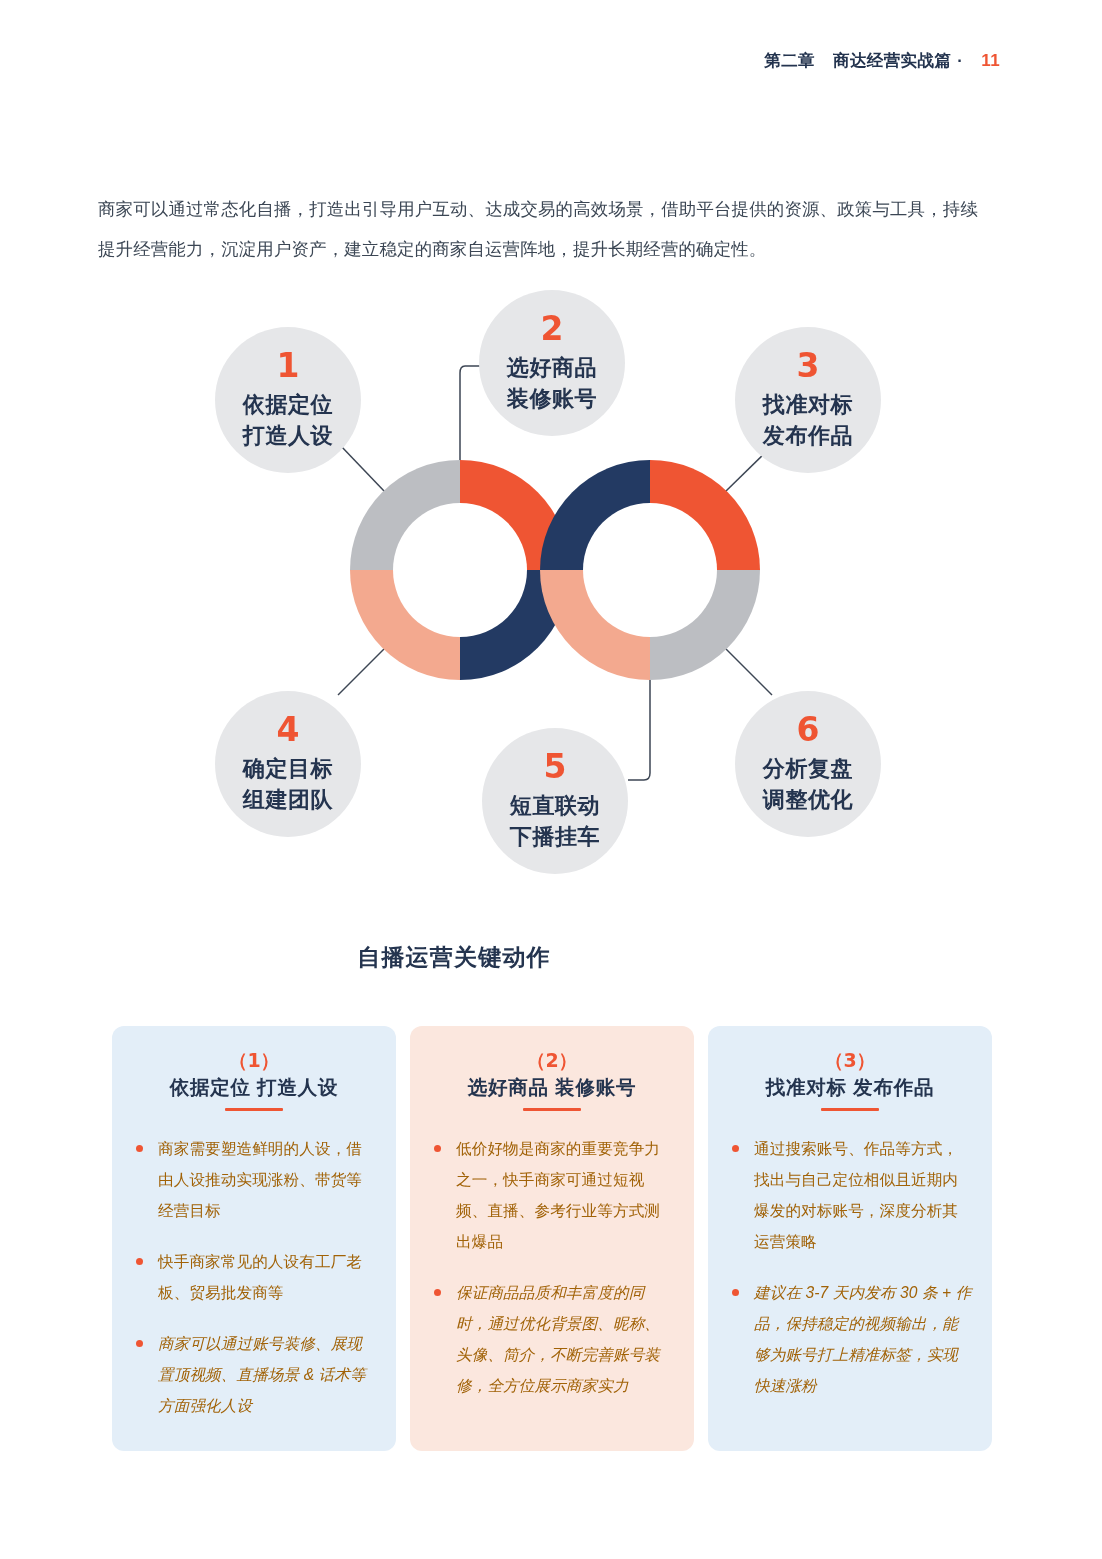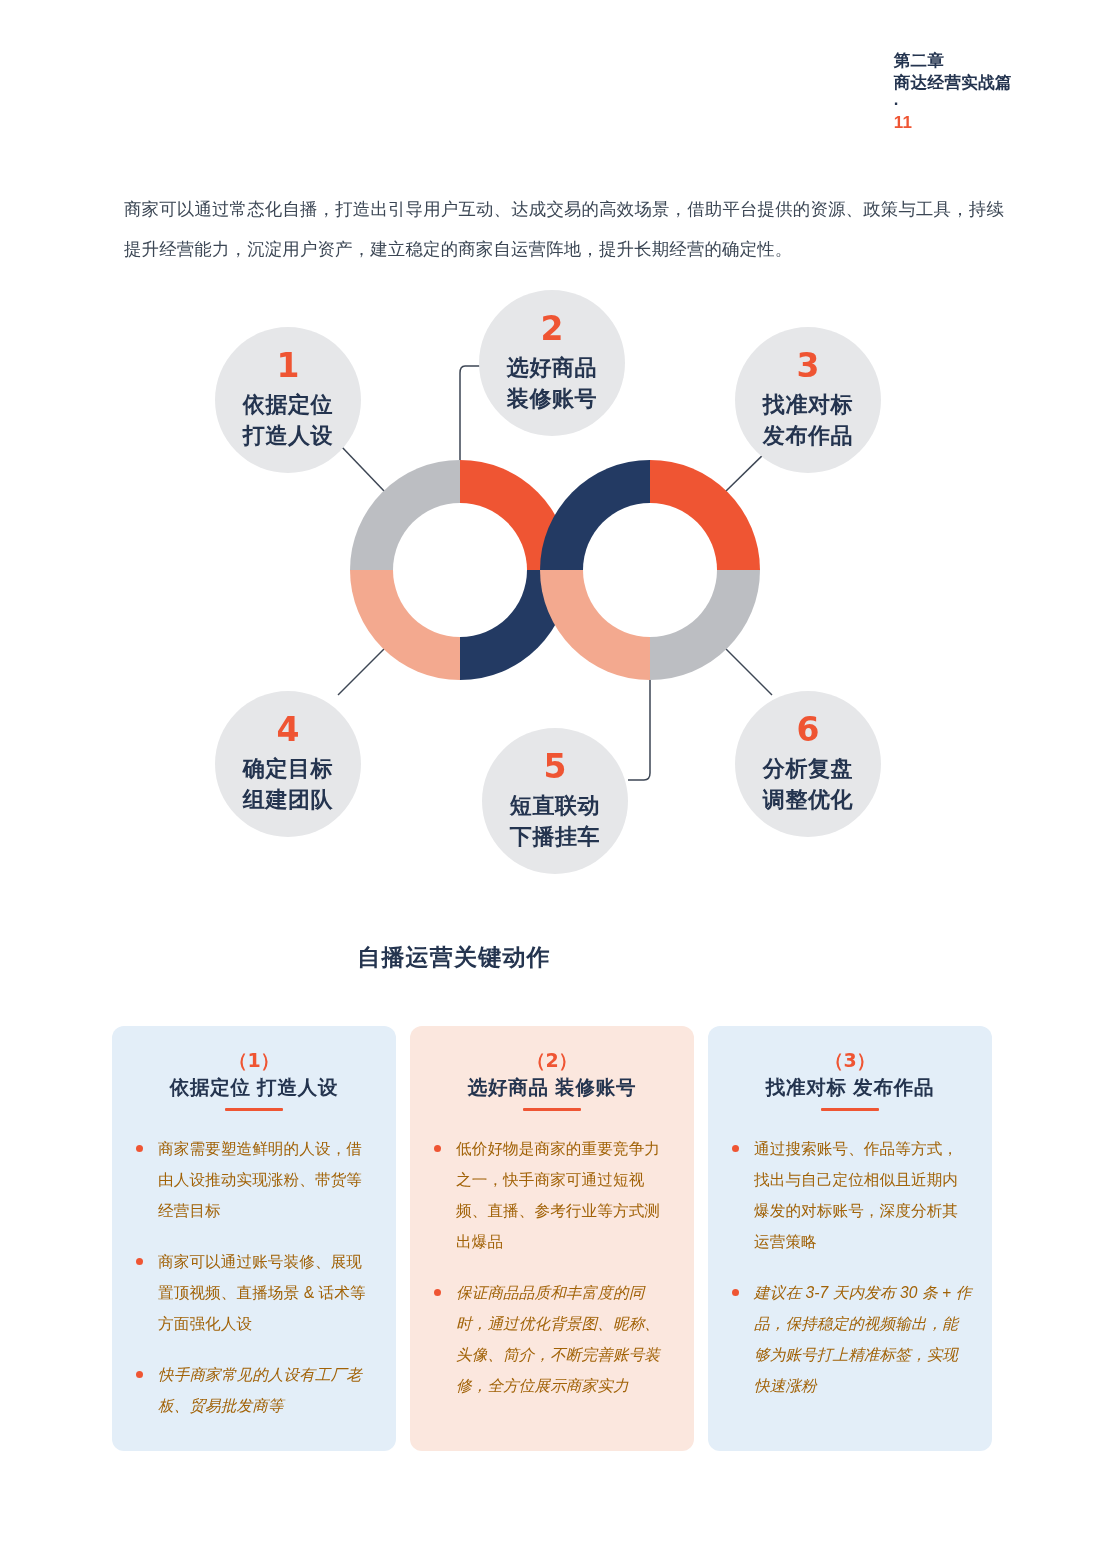--- a/index.html
+++ b/index.html
@@ -7,29 +7,29 @@
     width:1102px;height:1559px;background:#ffffff;
     font-family:"Liberation Sans","DejaVu Sans",sans-serif;
     color:#2b3a55;position:relative;overflow:hidden;
   }
   .page{position:absolute;inset:0;}
 
   
   .hdr{
     position:absolute;top:50px;right:102px;
     display:flex;align-items:baseline;gap:0;
-    font-size:16.5px;font-weight:bold;color:#24344f;letter-spacing:.4px;flex-direction:column;
+    font-size:16.5px;font-weight:bold;color:#24344f;letter-spacing:.4px;
   }
   .hdr .ch{margin-right:18px;}
   .hdr .dot{margin:0 6px 0 6px;color:#24344f;font-weight:bold;}
   .hdr .pg{color:#ef5533;font-size:17px;font-weight:bold;margin-left:12px;}
 
   
   .intro{
-    position:absolute;left:124px;top:172px;width:880px;
+    position:absolute;left:98px;top:172px;width:880px;
     font-size:17.4px;line-height:40px;color:#3b4654;
     text-align:justify;letter-spacing:.2px;
   }
 
   
   .diagram{position:absolute;left:0;top:270px;width:1102px;height:620px;}
   .diagram svg{position:absolute;left:0;top:0;}
 
   .node{
     position:absolute;border-radius:50%;background:#e6e7e9;
@@ -182,22 +182,22 @@
   <div class="sect-title">自播运营关键动作</div>
 
   <div class="cards">
 
     <div class="card blue">
       <div class="cnum">（1）</div>
       <div class="ctitle">依据定位  打造人设</div>
       <div class="rule"></div>
       <ul class="bullets">
         <li><span class="bul"></span><span>商家需要塑造鲜明的人设，借由人设推动实现涨粉、带货等经营目标</span></li>
+        <li><span class="bul"></span><span>快手商家常见的人设有工厂老板、贸易批发商等</span></li>
         <li><span class="bul"></span><span>商家可以通过账号装修、展现置顶视频、直播场景 &amp; 话术等方面强化人设</span></li>
-        <li><span class="bul"></span><span>快手商家常见的人设有工厂老板、贸易批发商等</span></li>
       </ul>
     </div>
 
     <div class="card peach">
       <div class="cnum">（2）</div>
       <div class="ctitle">选好商品  装修账号</div>
       <div class="rule"></div>
       <ul class="bullets">
         <li><span class="bul"></span><span>低价好物是商家的重要竞争力之一，快手商家可通过短视频、直播、参考行业等方式测出爆品</span></li>
         <li><span class="bul"></span><span>保证商品品质和丰富度的同时，通过优化背景图、昵称、头像、简介，不断完善账号装修，全方位展示商家实力</span></li>

